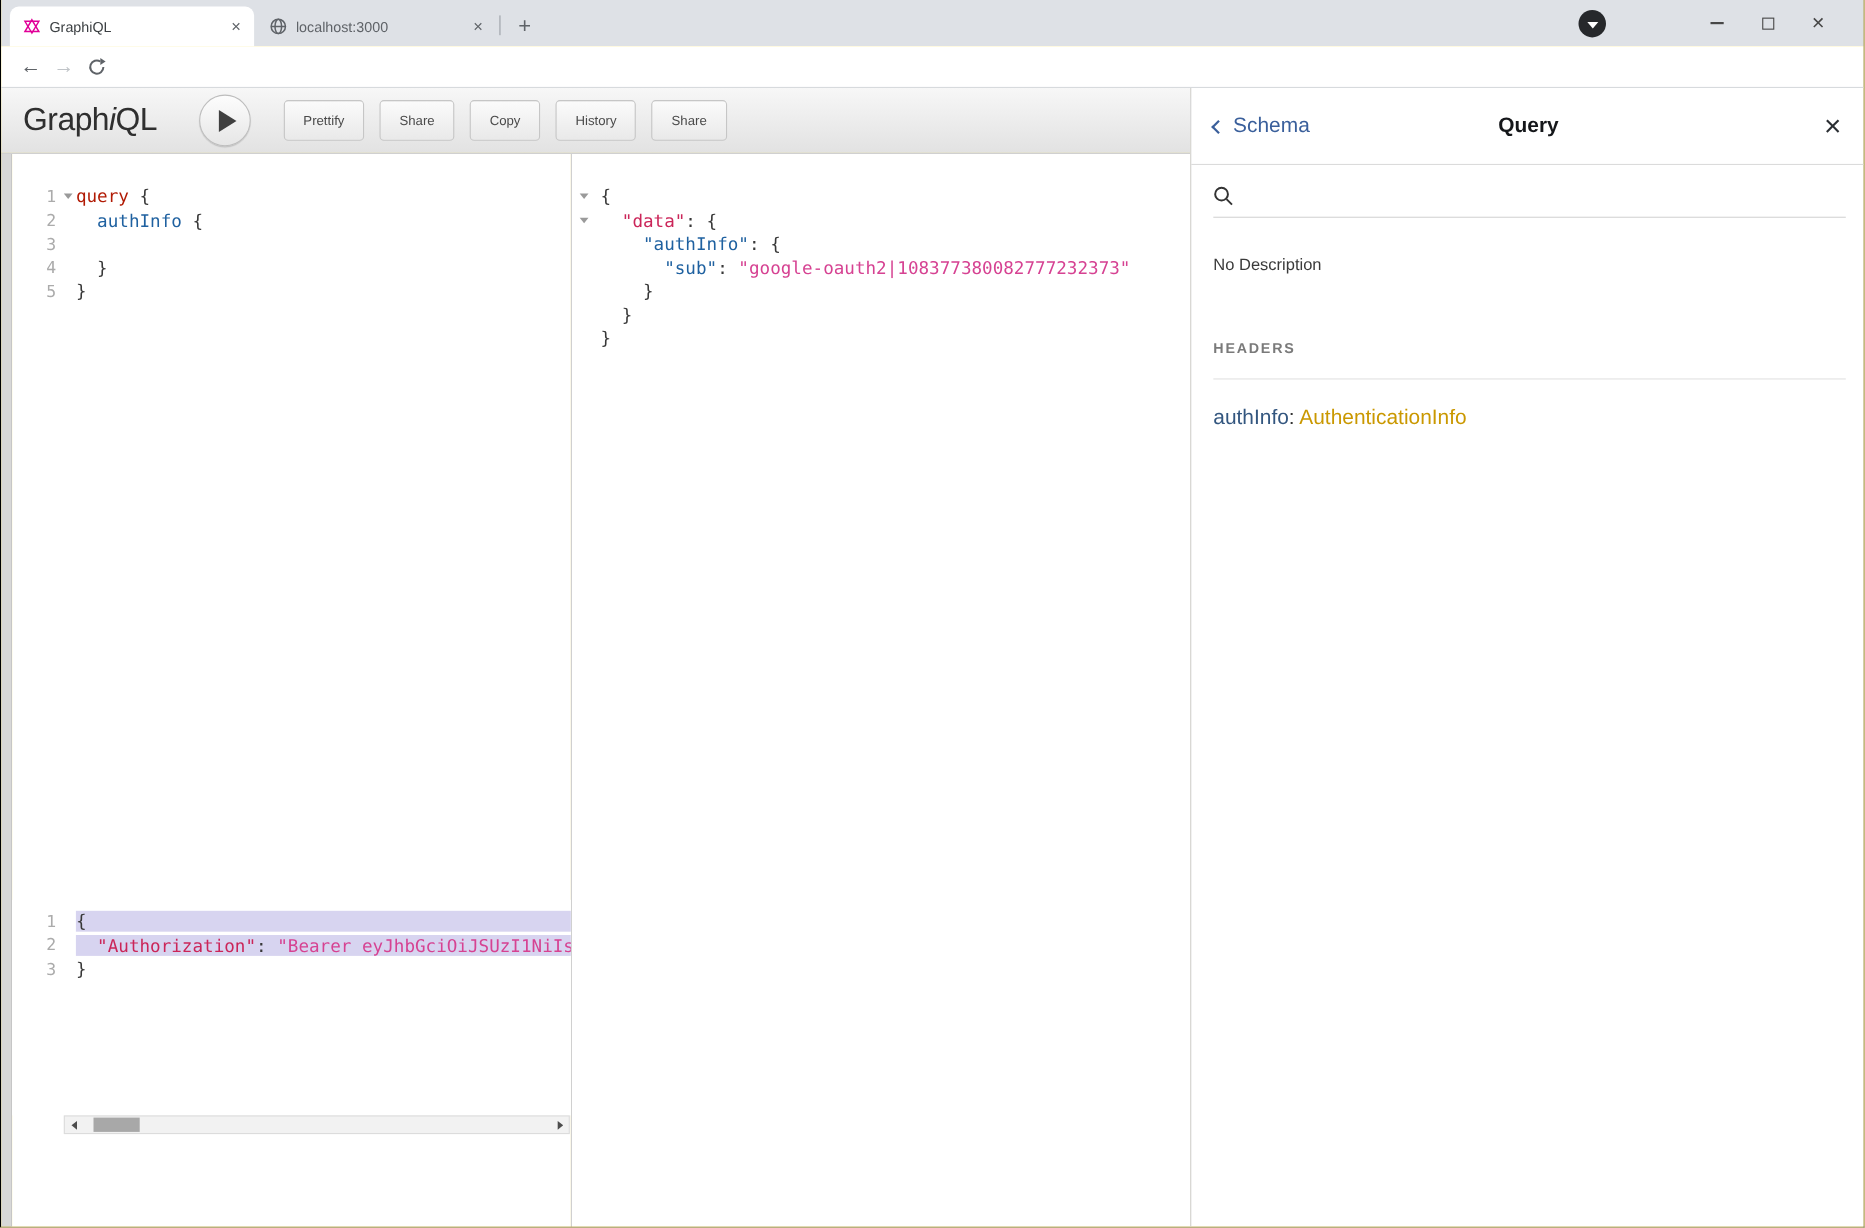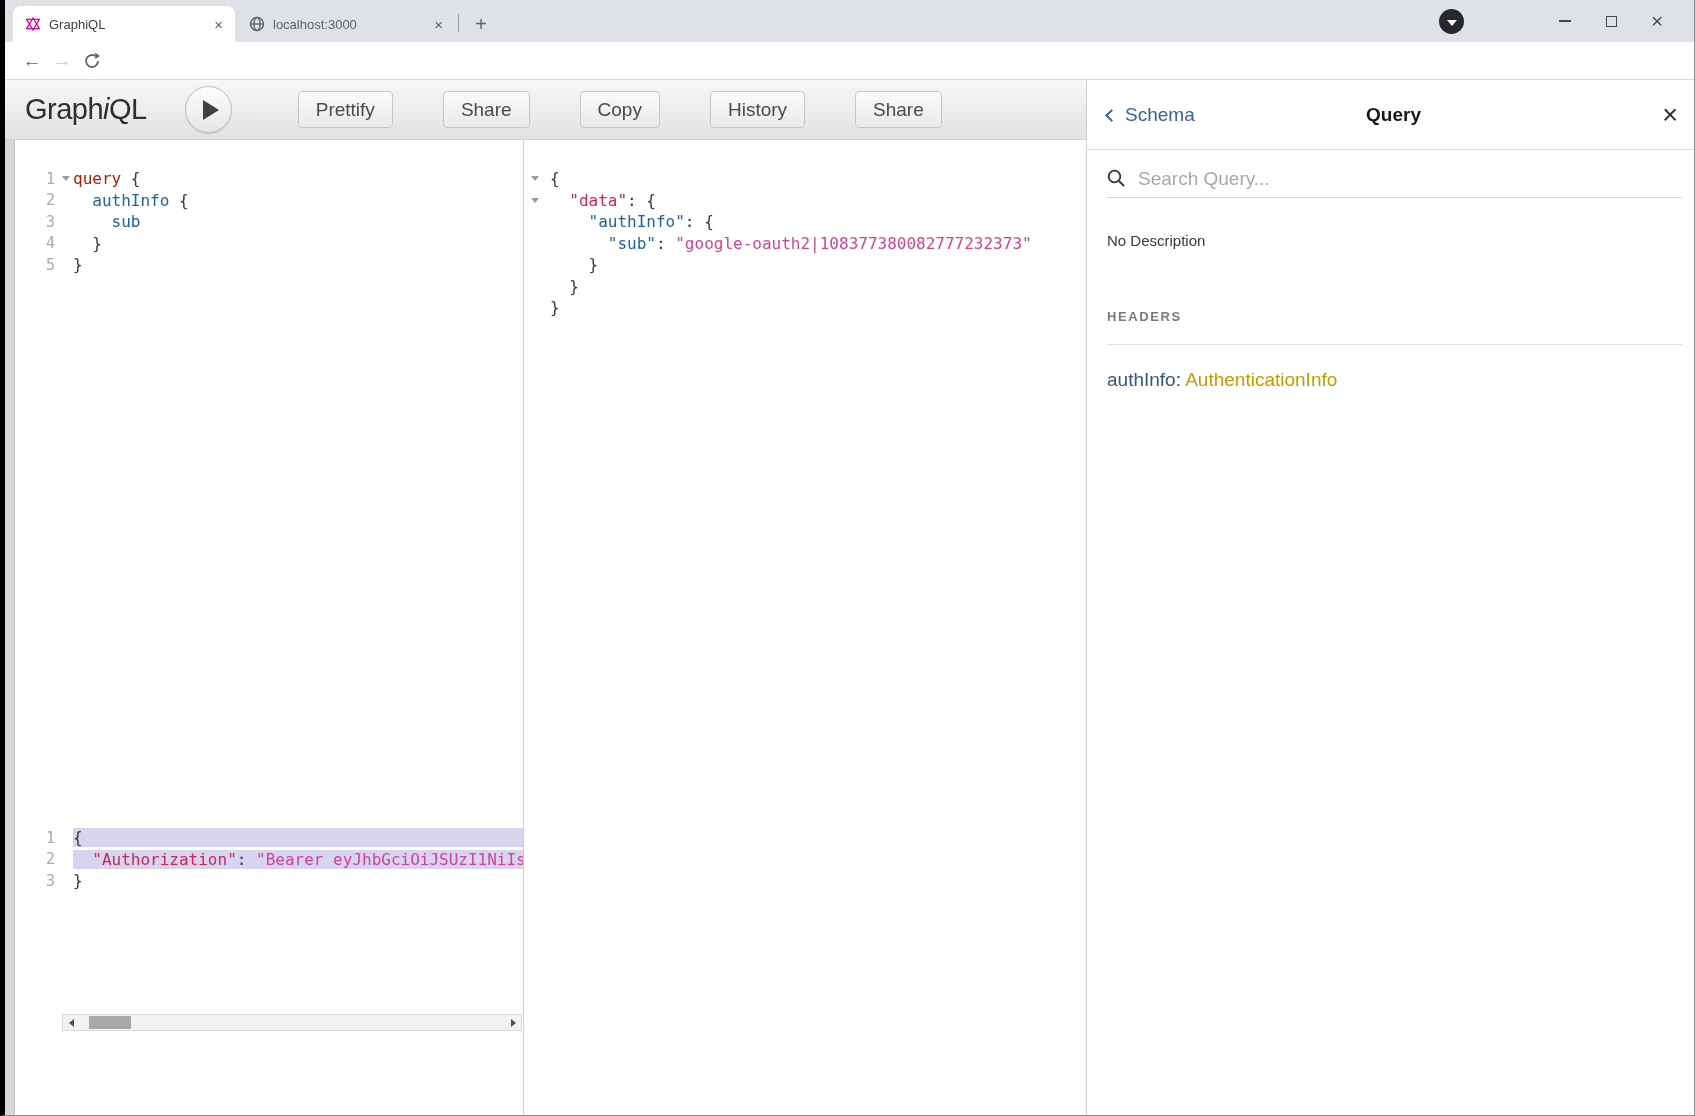--- a/index.html
+++ b/index.html
@@ -1,18 +1,18 @@
 <!DOCTYPE html>
 <html><head>
 <meta charset="utf-8">
 <style>
   * { margin:0; padding:0; box-sizing:border-box; }
   body { font-family:"Liberation Sans", sans-serif; background:#fff; }
   #root { position:relative; width:1695px; height:1116px; overflow:hidden; background:#fde047;
-          border-left:5px solid #000000; border-right:1px solid #8a8a8a; border-bottom:1px solid #8a8a8a; }
+          border-left:1px solid #000000; border-right:1px solid #8a8a8a; border-bottom:1px solid #8a8a8a; }
 
   
   .titlebar { position:absolute; left:0; top:0; width:1695px; height:42px; background:#dee1e6; }
   .tab { position:absolute; top:6px; height:36px; display:flex; align-items:center; padding:0 10px 0 12px; width:222px; }
   .tab.active { left:8px; background:#fff; border-radius:8px 8px 0 0; }
   .tab.inactive { left:232px; width:218px; }
   .tab .favicon { width:16px; height:16px; margin-right:8px; flex:0 0 auto; }
   .tab .tab-title { flex:1; font-size:13px; color:#3c4043; white-space:nowrap; overflow:hidden; }
   .tab.inactive .tab-title { color:#5f6368; }
   .tab .tab-close { font-size:15px; color:#5f6368; padding:0 2px; cursor:default; }
@@ -51,23 +51,23 @@
                 background:linear-gradient(#f7f7f7,#e2e2e2); border-bottom:1px solid #d0d0d0;
                 display:flex; align-items:center; }
   .gql-logo { font-size:29px; color:#2f2f2f; margin-left:20px; letter-spacing:-0.5px; }
   .gql-logo .logo-i { font-style:italic; }
   .execute-btn { margin-left:38px; width:47px; height:47px; border-radius:50%;
                  background:linear-gradient(#fdfdfd,#e6e6e6); border:1px solid #bdbdbd;
                  display:flex; align-items:center; justify-content:center; box-shadow:0 1px 1px rgba(0,0,0,0.15); }
   .play-tri { width:0; height:0; border-top:10px solid transparent; border-bottom:10px solid transparent;
               border-left:16px solid #404040; margin-left:5px; }
   .gql-buttons { display:flex; gap:14px; margin-left:30px; }
-  .gql-btn { height:37px; padding:0 17px; font-size:19px; color:#4a4a4a; background:linear-gradient(#fbfbfb,#e9e9e9);
+  .gql-btn { height:37px; padding:0 17px; font-size:12px; color:#4a4a4a; background:linear-gradient(#fbfbfb,#e9e9e9);
              border:1px solid #c6c6c6; border-radius:4px; display:flex; align-items:center;
-             font-family:"Liberation Sans",sans-serif;margin-left:36px; }
+             font-family:"Liberation Sans",sans-serif; }
 
   
   .left-strip { position:absolute; left:0; top:140px; width:10px; height:976px; background:#d8d8d8; border-right:1px solid #c6c6c6; }
   .query-pane { position:absolute; left:10px; top:140px; width:508px; height:976px; background:#fff; }
   .vdivider { position:absolute; left:518px; top:140px; width:1px; height:976px; background:#d0d0d0; }
   .result-pane { position:absolute; left:519px; top:140px; width:562px; height:976px; background:#fff; overflow:hidden; }
 
   .code-block { position:absolute; left:0; right:0; overflow:hidden; }
   .cm-line { display:flex; height:21.5px; align-items:center; }
   .cm-gutter { width:44px; flex:0 0 auto; text-align:right; padding-right:4px; color:#ababab;
@@ -275,21 +275,20 @@
           <pre class="cm-code"><span class="tk-kw">query</span><span class="tk-pn"> {</span></pre>
         </div>
         <div class="cm-line">
           <div class="cm-gutter">2</div>
           <div class="cm-fold"></div>
           <pre class="cm-code"><span class="tk-pn">  </span><span class="tk-pr">authInfo</span><span class="tk-pn"> {</span></pre>
         </div>
         <div class="cm-line">
           <div class="cm-gutter">3</div>
           <div class="cm-fold"></div>
-          <pre class="cm-code"><span class="tk-pn">    </span><span class="tk-pr">sub</span></pre>
         </div>
         <div class="cm-line">
           <div class="cm-gutter">4</div>
           <div class="cm-fold"></div>
           <pre class="cm-code"><span class="tk-pn">  }</span></pre>
         </div>
         <div class="cm-line">
           <div class="cm-gutter">5</div>
           <div class="cm-fold"></div>
           <pre class="cm-code"><span class="tk-pn">}</span></pre>
@@ -376,21 +375,20 @@
         <span class="doc-back-label">Schema</span>
       </div>
       <div class="doc-title">Query</div>
       <div class="doc-close">×</div>
     </div>
     <div class="doc-search">
       <svg width="19" height="19" viewBox="0 0 19 19">
         <circle cx="7.5" cy="7.5" r="5.8" fill="none" stroke="#333" stroke-width="1.8"></circle>
         <line x1="12" y1="12" x2="17" y2="17" stroke="#333" stroke-width="1.8"></line>
       </svg>
-      <input type="text" placeholder="Search Query..." style="">
     </div>
     <div class="doc-nodesc">No Description</div>
     <div class="doc-fields-label">HEADERS</div>
     <div class="doc-hr"></div>
     <div class="doc-field">
       <span class="fname">authInfo</span><span class="fsep">: </span><span class="ftype">AuthenticationInfo</span>
     </div>
   </div>
 
 </div>

